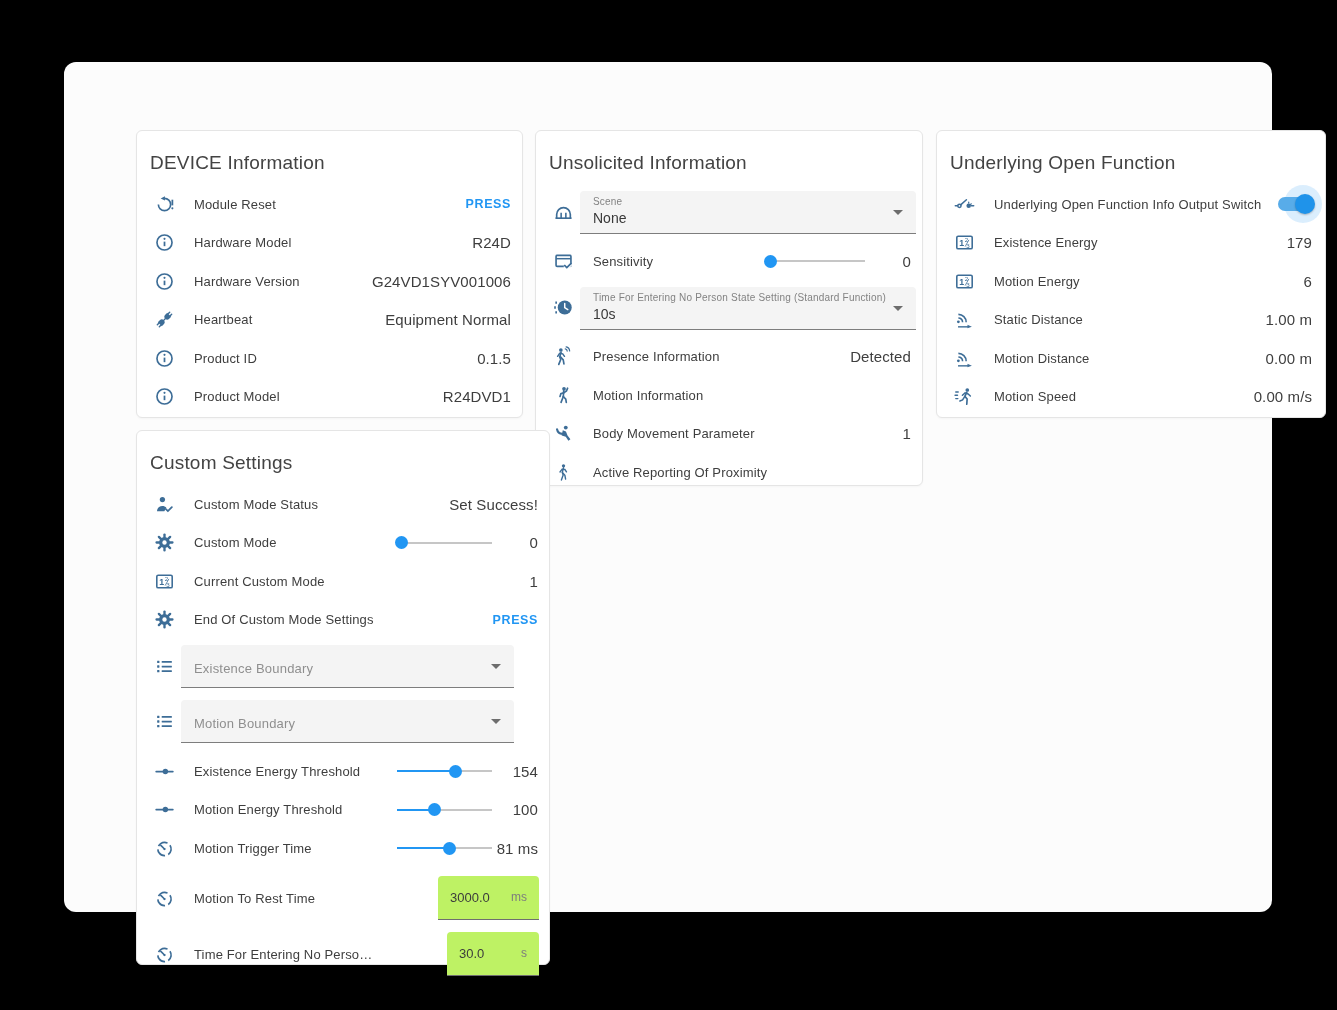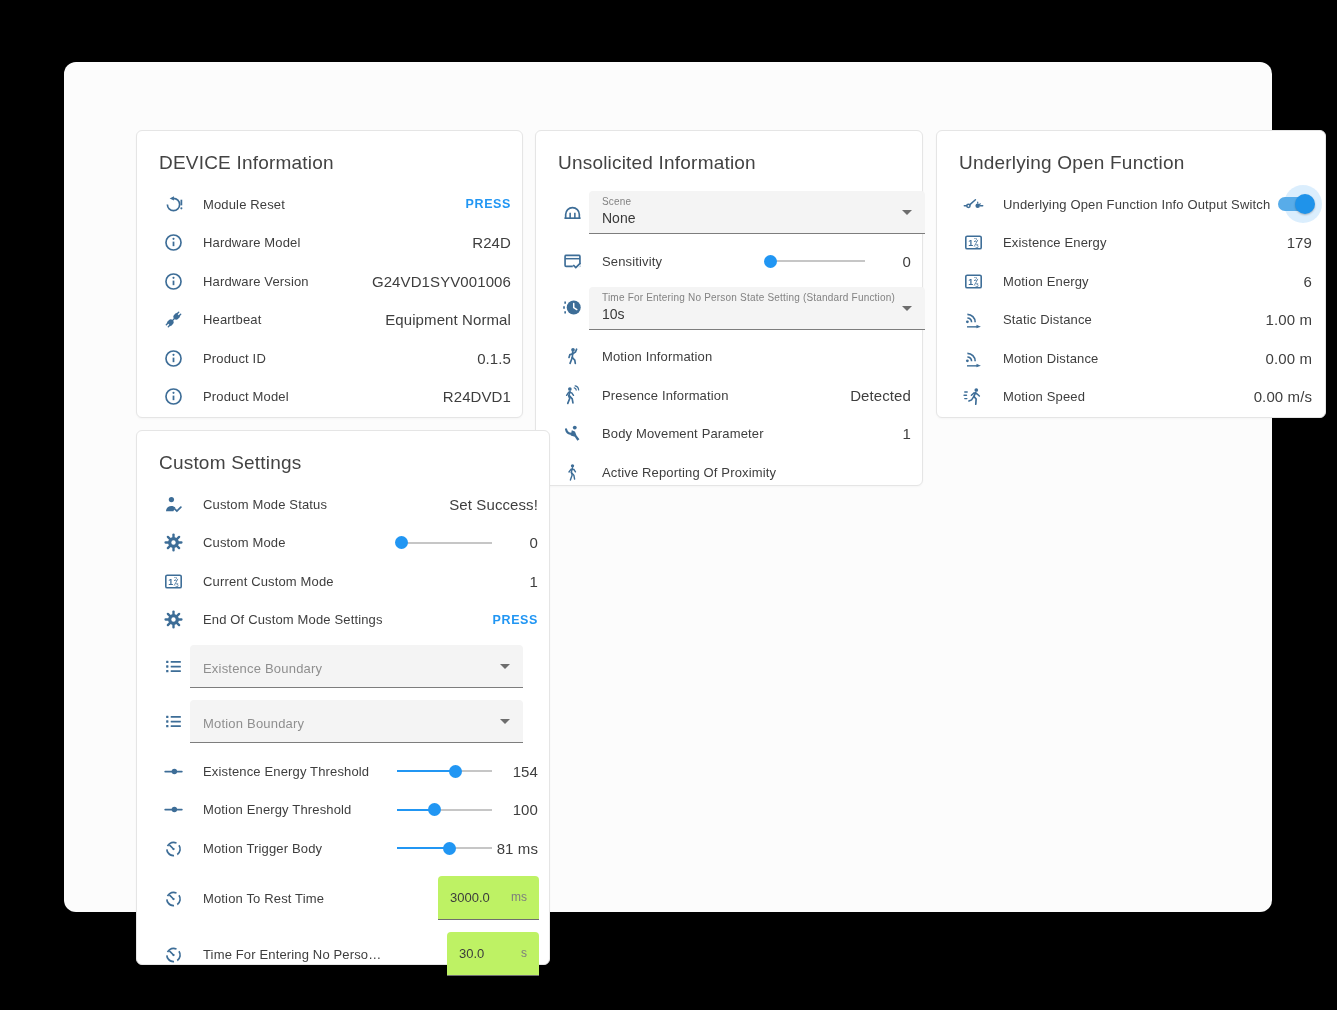--- a/index.html
+++ b/index.html
@@ -1,19 +1,19 @@
 <!DOCTYPE html>
 <html><head>
 <meta charset="utf-8">
 <style>
   html,body{margin:0;padding:0;background:#000;}
   body{font-family:"Liberation Sans","DejaVu Sans",sans-serif;-webkit-font-smoothing:antialiased;}
   #stage{position:relative;width:1337px;height:1010px;background:#000;overflow:hidden;}
   #surface{position:absolute;left:64px;top:62px;width:1208px;height:850px;background:#fcfcfc;border-radius:12px;}
-  .card{position:absolute;background:#ffffff;border:1px solid #e5e5e5;border-radius:6px;box-sizing:border-box;box-shadow:0 1px 2px rgba(0,0,0,0.03);padding-left:9px;}
+  .card{position:absolute;background:#ffffff;border:1px solid #e5e5e5;border-radius:6px;box-sizing:border-box;box-shadow:0 1px 2px rgba(0,0,0,0.03);}
   #card-device{left:72px;top:68px;width:387px;height:288px;}
   #card-unsolicited{left:471px;top:68px;width:388px;height:356px;}
   #card-open{left:872px;top:68px;width:390px;height:288px;}
   #card-custom{left:72px;top:368px;width:414px;height:535px;}
   .card-title{margin:19px 16px 0 13px;font-size:19px;line-height:26px;color:#434343;letter-spacing:.2px;}
   .rows{margin-top:9px;}
   .row{height:38.5px;display:flex;align-items:center;padding:0 11px 0 15px;}
   #card-open .row{padding-right:13px;}
   .icw{width:24px;height:22px;display:flex;align-items:center;justify-content:center;flex:none;color:#3d6d97;}
   .ic{width:21px;height:21px;display:block;}
@@ -306,34 +306,34 @@
         <div class="selbox">
           <div class="sel-label">Time For Entering No Person State Setting (Standard Function)</div>
           <div class="sel-value">10s</div>
           <span class="caret"></span>
         </div>
       </div>
       <div class="rows mt5" style="margin-top:5px;">
         <div class="row">
           <span class="icw">
               <svg class="ic">
+                <use href="#i-presence"></use>
+              </svg>
+            </span>
+          <span class="lbl">Presence Information</span>
+          <span class="val">Detected</span>
+        </div>
+        <div class="row">
+          <span class="icw">
+              <svg class="ic">
                 <use href="#i-motionperson"></use>
               </svg>
             </span>
           <span class="lbl">Motion Information</span>
           <span class="val"></span>
-        </div>
-        <div class="row">
-          <span class="icw">
-              <svg class="ic">
-                <use href="#i-presence"></use>
-              </svg>
-            </span>
-          <span class="lbl">Presence Information</span>
-          <span class="val">Detected</span>
         </div>
         <div class="row">
           <span class="icw">
               <svg class="ic">
                 <use href="#i-bodymove"></use>
               </svg>
             </span>
           <span class="lbl">Body Movement Parameter</span>
           <span class="val">1</span>
         </div>
@@ -507,21 +507,21 @@
           <div class="sl-thumb" style="left: 39%;"></div>
         </div>
         <span class="val valcol">100</span>
       </div>
       <div class="row">
         <span class="icw">
             <svg class="ic">
               <use href="#i-timer"></use>
             </svg>
           </span>
-        <span class="lbl">Motion Trigger Body</span>
+        <span class="lbl">Motion Trigger Time</span>
         <div class="slider w95">
           <div class="sl-track"></div>
           <div class="sl-fill" style="width: 55%;"></div>
           <div class="sl-thumb" style="left: 55%;"></div>
         </div>
         <span class="val valcol">81 ms</span>
       </div>
       <div class="inprow">
         <span class="icw">
             <svg class="ic">

